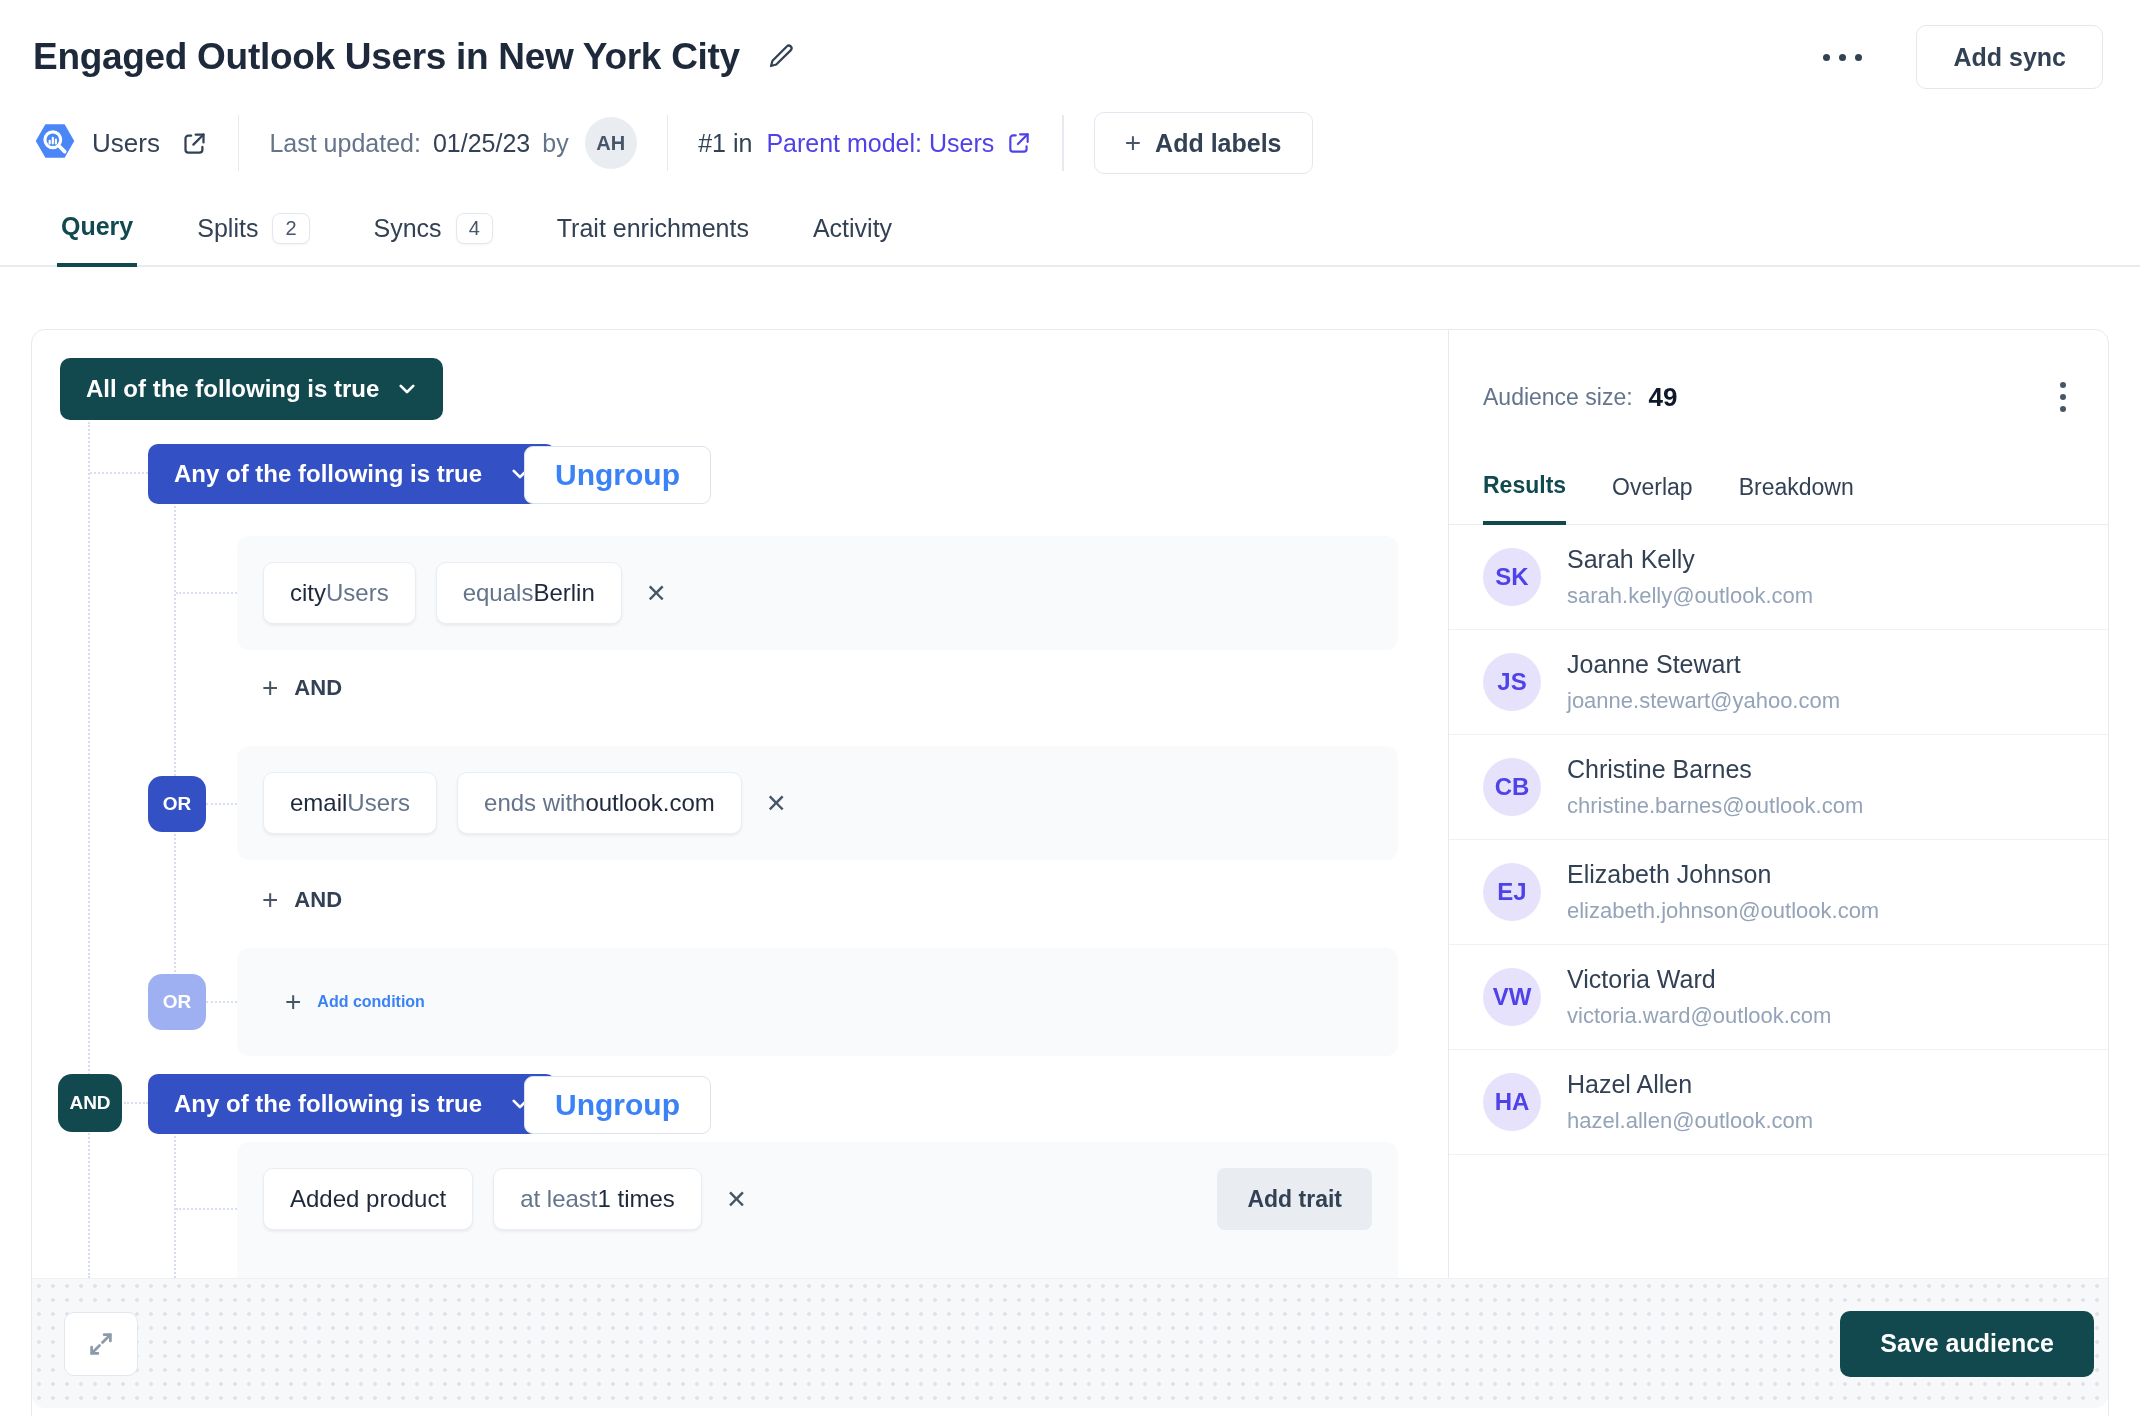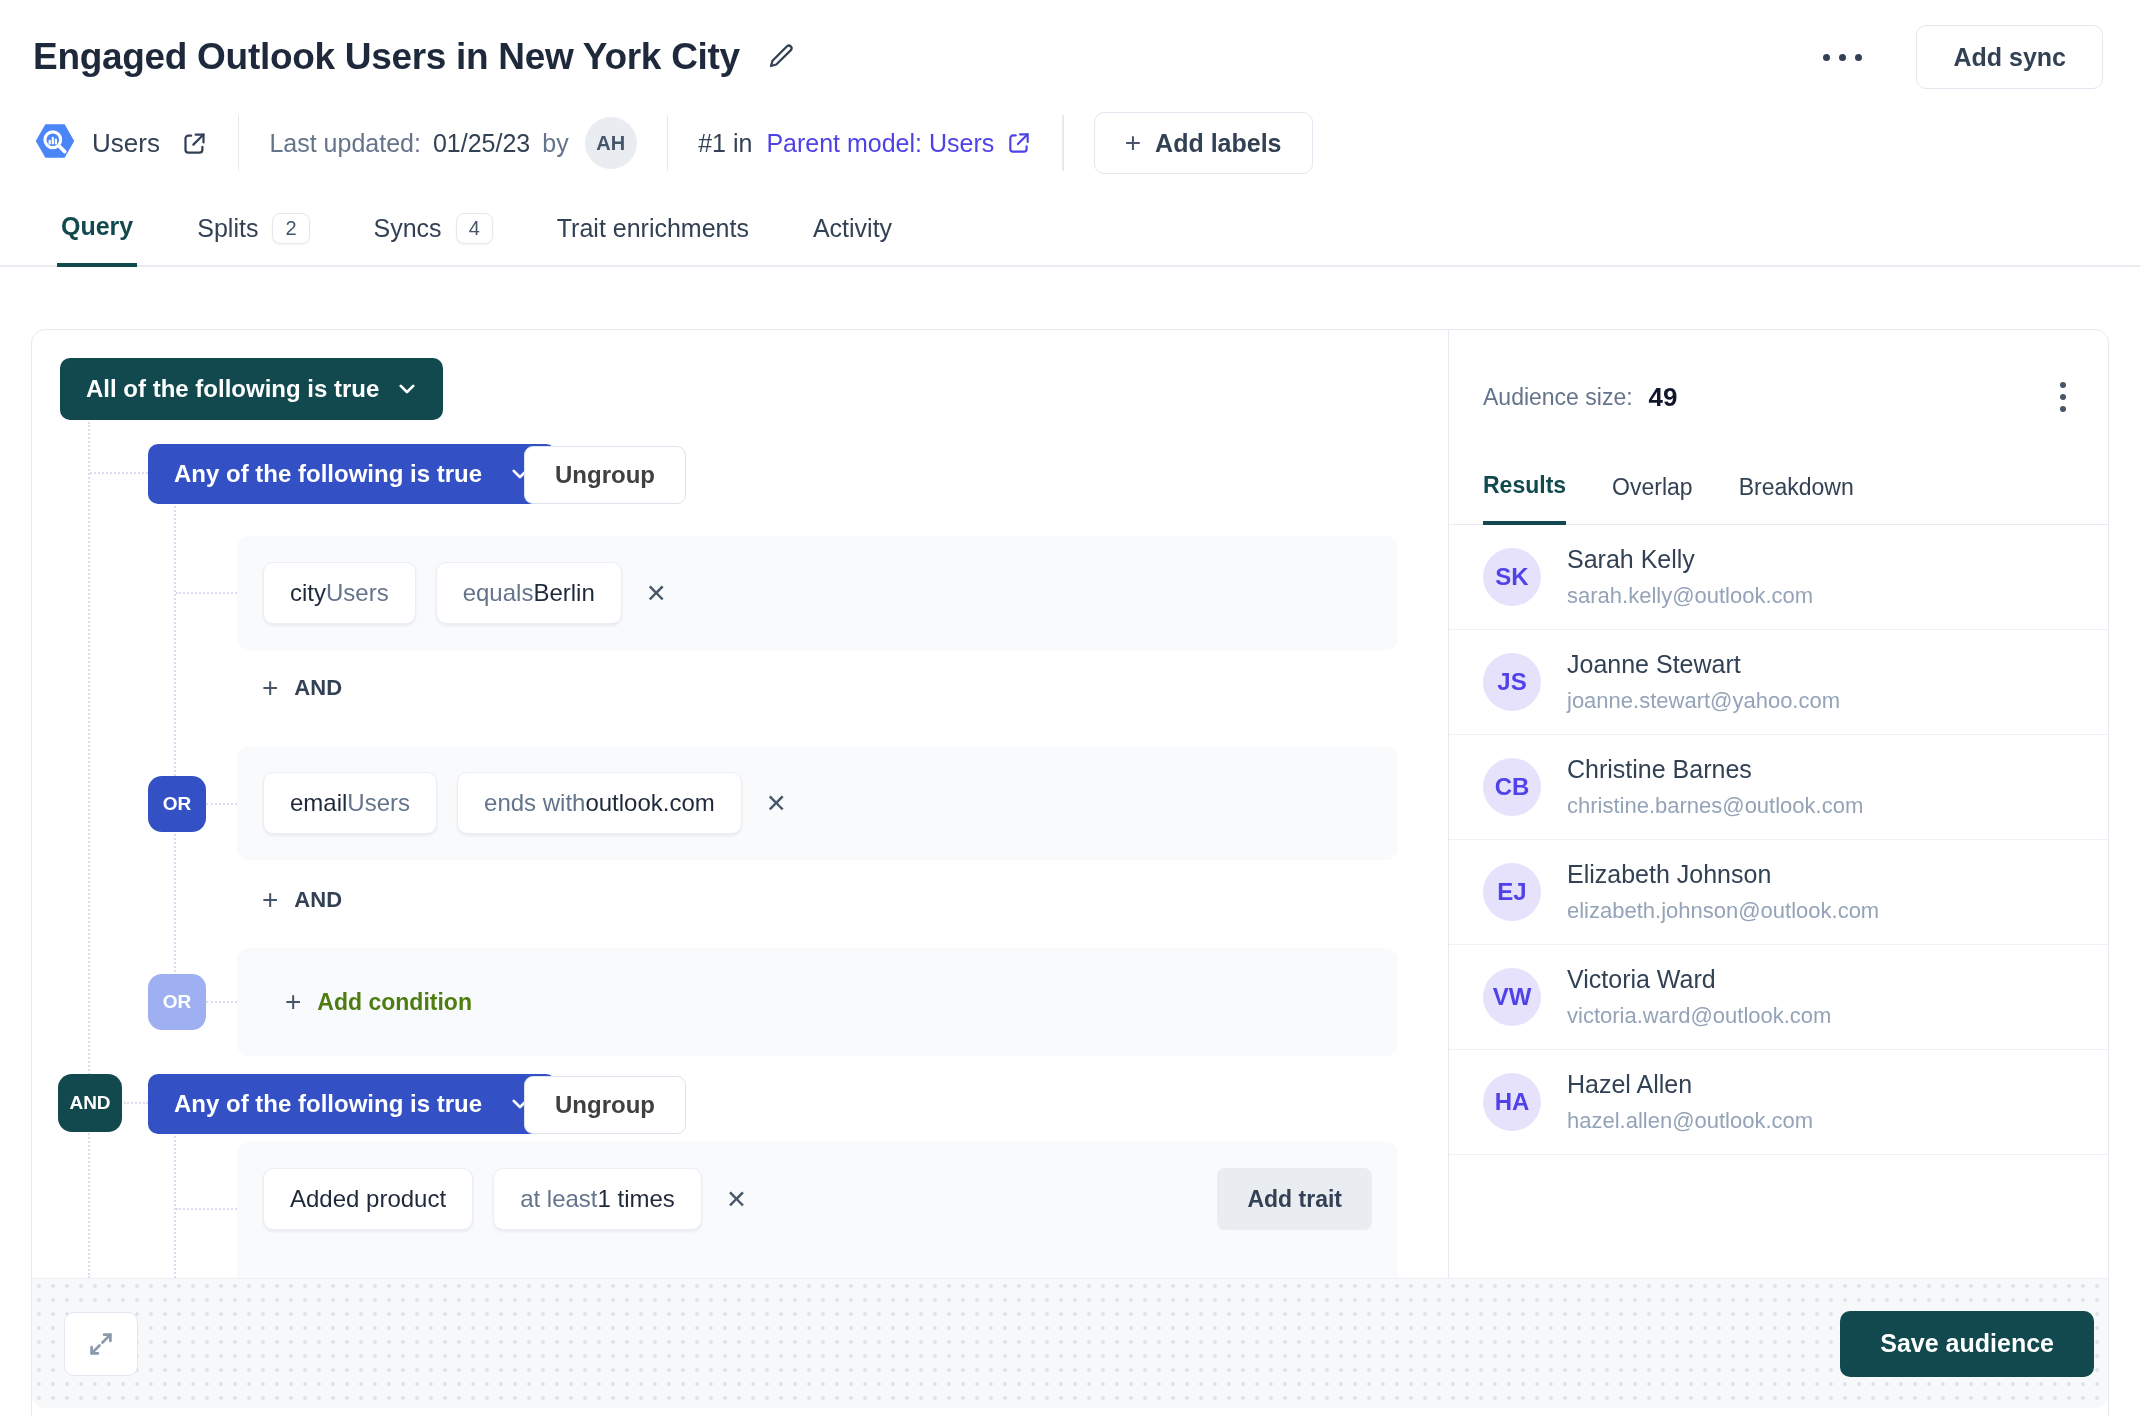--- a/index.html
+++ b/index.html
@@ -42,40 +42,40 @@
 
   
   .vline { position: absolute; border-left: 2px dotted #d8ddf0; }
   .hline { position: absolute; border-top: 2px dotted #d8ddf0; }
 
   .group-pill { position: absolute; height: 62px; border-radius: 10px; color: #fff; font-size: 24px; font-weight: 700;
     display: inline-flex; align-items: center; gap: 18px; padding: 0 26px; cursor: pointer; border: none; font-family: inherit; }
   .pill-teal { background: #11494e; }
   .pill-blue { background: #3350c4; height: 60px; gap: 28px; }
   .ungroup-btn { position: absolute; height: 58px; padding: 0 30px; background: #fff; border: 1.5px solid #dde3ec;
-    border-radius: 9px; font-size: 24px; font-weight: 600; color: #404040; cursor: pointer; font-family: inherit; }
+    border-radius: 9px; font-size: 30px; font-weight: 600; color: #3b82f6; cursor: pointer; font-family: inherit; }
 
   .logic-badge { position: absolute; border-radius: 14px; color: #fff; font-size: 19px; font-weight: 700;
     display: flex; align-items: center; justify-content: center; }
   .badge-or { width: 58px; height: 56px; background: #3350c4; }
   .badge-or-light { width: 58px; height: 56px; background: #9fb0f2; }
   .badge-and { width: 64px; height: 58px; background: #11494e; }
 
   .cond-row { position: absolute; left: 205px; right: 50px; background: #f8fafc; border-radius: 12px;
     display: flex; align-items: center; padding: 0 26px; gap: 20px; }
   .chip { height: 62px; background: #fff; border: 1px solid #e9edf4; border-radius: 10px; padding: 0 26px;
     display: inline-flex; align-items: center; font-size: 24px; box-shadow: 0 2px 3px rgba(15,23,42,.06); cursor: pointer; }
   .chip .t-dark { color: #1e293b; font-weight: 500; }
   .chip .t-gray { color: #64748b; }
   .close-x { background: none; border: none; font-size: 25px; color: #475569; cursor: pointer; padding: 4px; font-family: inherit; }
 
   .and-link { position: absolute; display: flex; align-items: center; gap: 16px; background: none; border: none;
     cursor: pointer; font-family: inherit; font-size: 22px; font-weight: 600; color: #334155; }
   .plus-glyph { font-size: 28px; font-weight: 400; color: #475569; line-height: 1; }
-  .add-cond-label { font-size: 23px; font-weight: 600; color: #4d7c0f; }
+  .add-cond-label { font-size: 16px; font-weight: 600; color: #3b82f6; }
 
   .add-trait-btn { margin-left: auto; height: 62px; padding: 0 30px; background: #e9edf2; border: none; border-radius: 8px;
     font-size: 23px; font-weight: 600; color: #334155; cursor: pointer; font-family: inherit; }
 
   .row4 { top: 812px; height: 200px; flex-direction: column; align-items: stretch; justify-content: flex-start; padding: 26px; }
   .row4-line { display: flex; align-items: center; gap: 20px; }
 
   
   .panel { width: 660px; border-left: 1px solid #e5e9f0; display: flex; flex-direction: column; }
   .panel-head { display: flex; align-items: center; padding: 44px 34px 0; }

